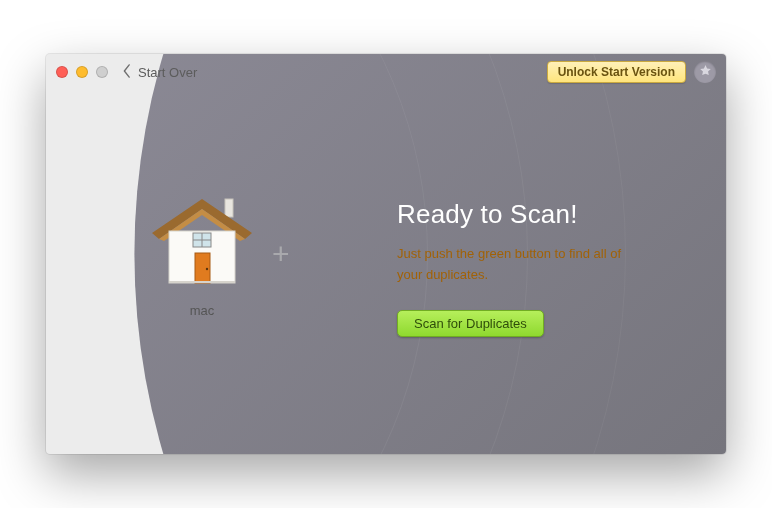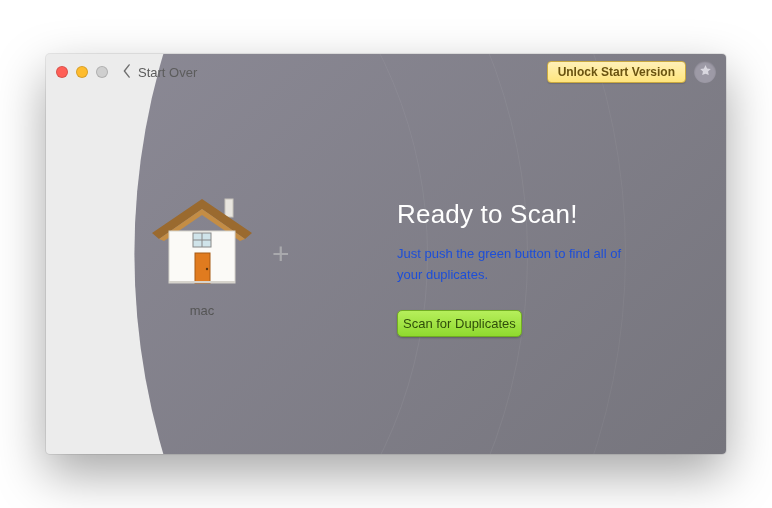--- a/index.html
+++ b/index.html
@@ -152,31 +152,31 @@
   }
   .heading {
     font-size: 26px;
     font-weight: 400;
     margin-bottom: 14px;
     letter-spacing: 0.2px;
   }
   .subtext {
     font-size: 13px;
     line-height: 1.6;
-    color: #1d4ed8;
+    color: #a16207;
     margin-bottom: 24px;
     max-width: 250px;
   }
   .scan-btn {
     background: linear-gradient(#b6ef5b, #8fd92f);
     border: 1px solid #71ad22;
     color: #2f4d0a;
     font-size: 13px;
     font-weight: 500;
-    padding: 5px 5px;
+    padding: 5px 16px;
     border-radius: 5px;
     cursor: pointer;
     box-shadow: 0 1px 2px rgba(0,0,0,0.25);
   }
 </style>
 </head>
 <body>
 
 <div class="window">
 

